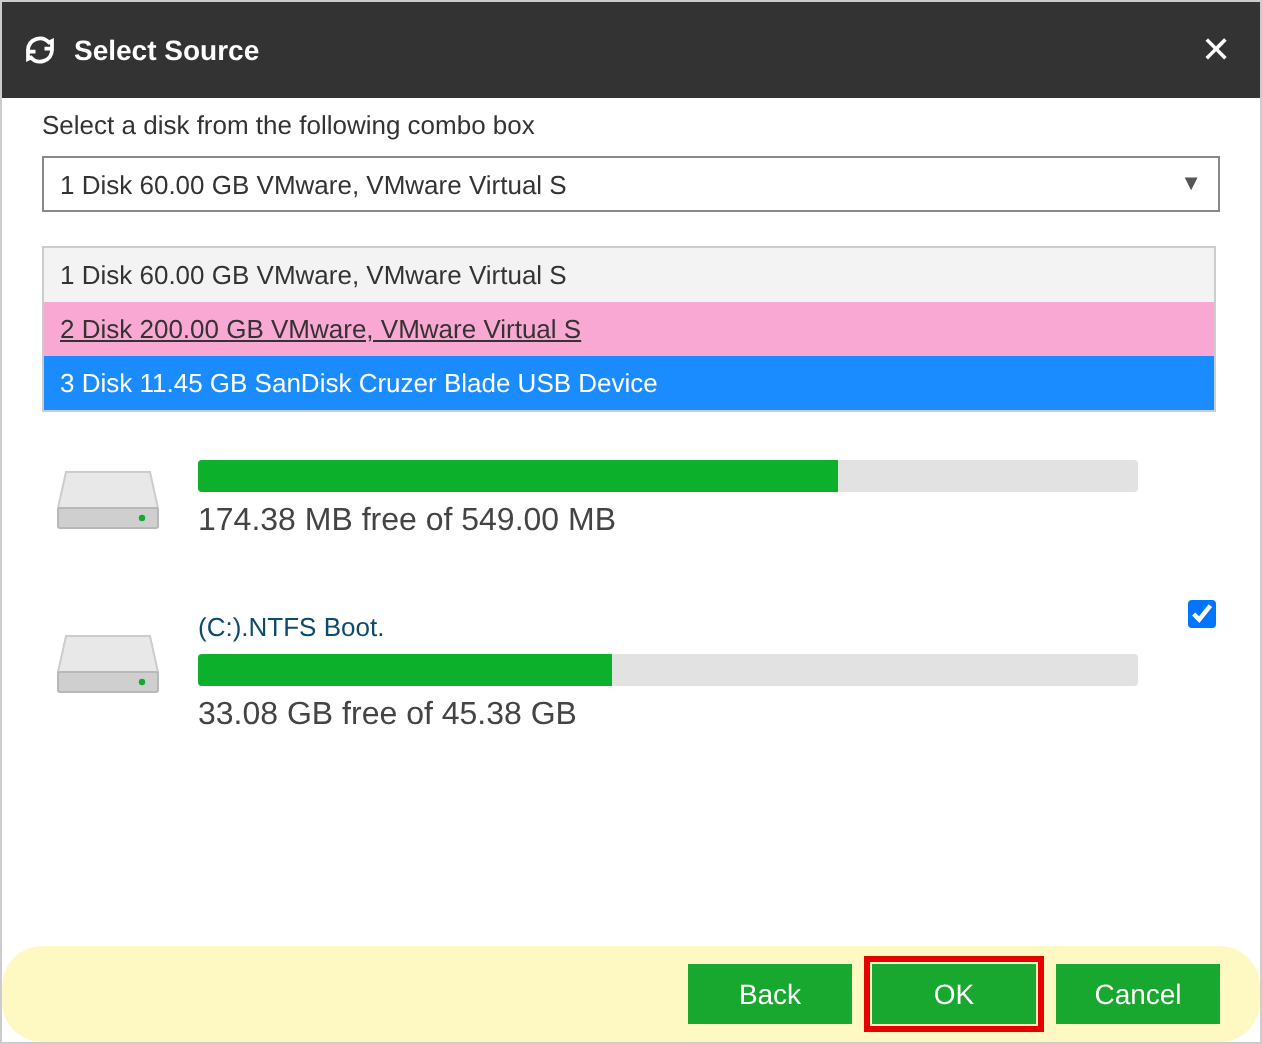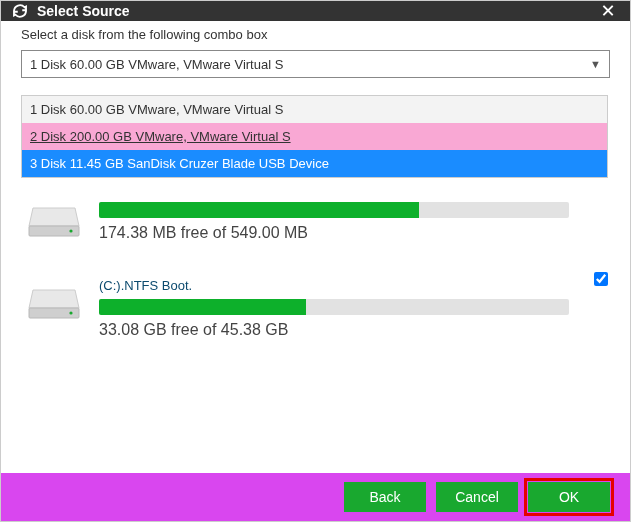--- a/index.html
+++ b/index.html
@@ -15,21 +15,21 @@
 .dialog {
   width: 631px;
   height: 522px;
   border: 1px solid #ccc;
   display: flex;
   flex-direction: column;
 }
 .titlebar {
   background: #333333;
   color: #fff;
-  height: 20px;
+  height: 48px;
   display: flex;
   align-items: center;
   padding: 0 10px;
   font-size: 14px;
 }
 .titlebar .app-icon {
   width: 18px; height: 18px; margin-right: 8px;
   display: inline-flex; align-items: center; justify-content: center;
 }
 .titlebar .title { flex: 1; font-weight: 600; }
@@ -113,27 +113,28 @@
   background: #0db02b;
 }
 .freetxt { font-size: 16px; color: #444; }
 .checkbox-wrap {
   position: absolute;
   right: 2px;
   top: -6px;
 }
 .checkbox-wrap input { width: 14px; height: 14px; }
 .footer {
-  background: #d946ef;
+  background: #fef9c3;
   height: 48px;
   display: flex;
   align-items: center;
   justify-content: flex-end;
   padding-right: 20px;
   gap: 10px;
+  border-radius: 20px;
 }
 .btn {
   min-width: 82px;
   height: 30px;
   background: #19a82f;
   color: #fff;
   font-size: 14px;
   border: none;
   cursor: pointer;
   text-align: center;
@@ -213,17 +214,17 @@
           </div>
           <div class="freetxt">33.08 GB free of 45.38 GB</div>
         </div>
       </div>
 
     </div>
   </div>
 
   <div class="footer">
     <button class="btn">Back</button>
+    <button class="btn highlighted">OK</button>
     <button class="btn">Cancel</button>
-    <button class="btn highlighted">OK</button>
   </div>
 
 </div>
 
 </body></html>

